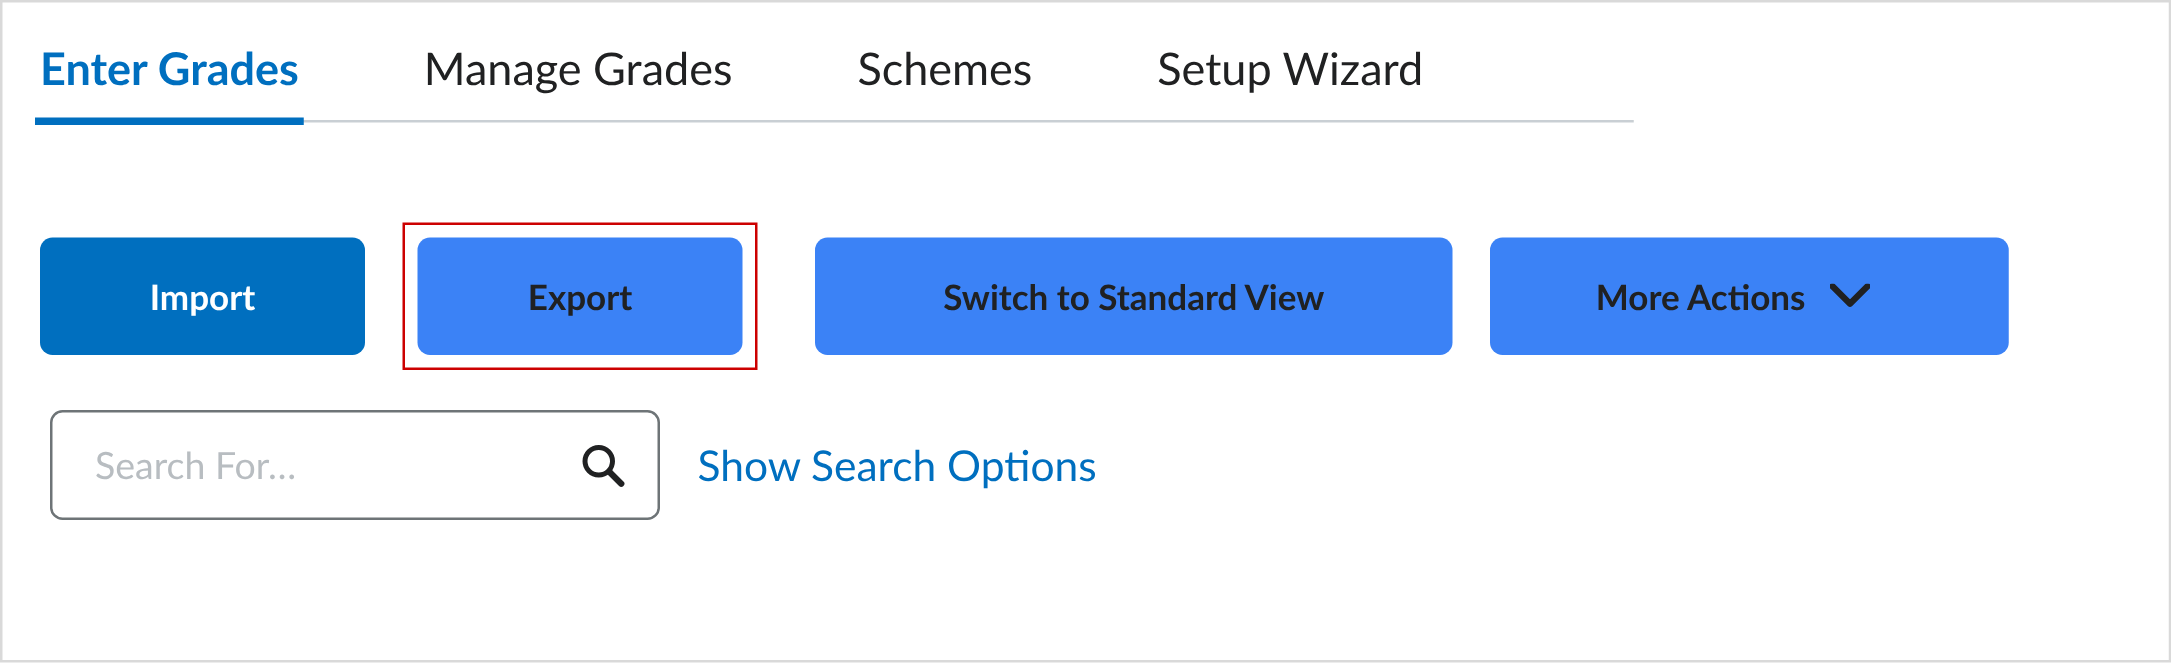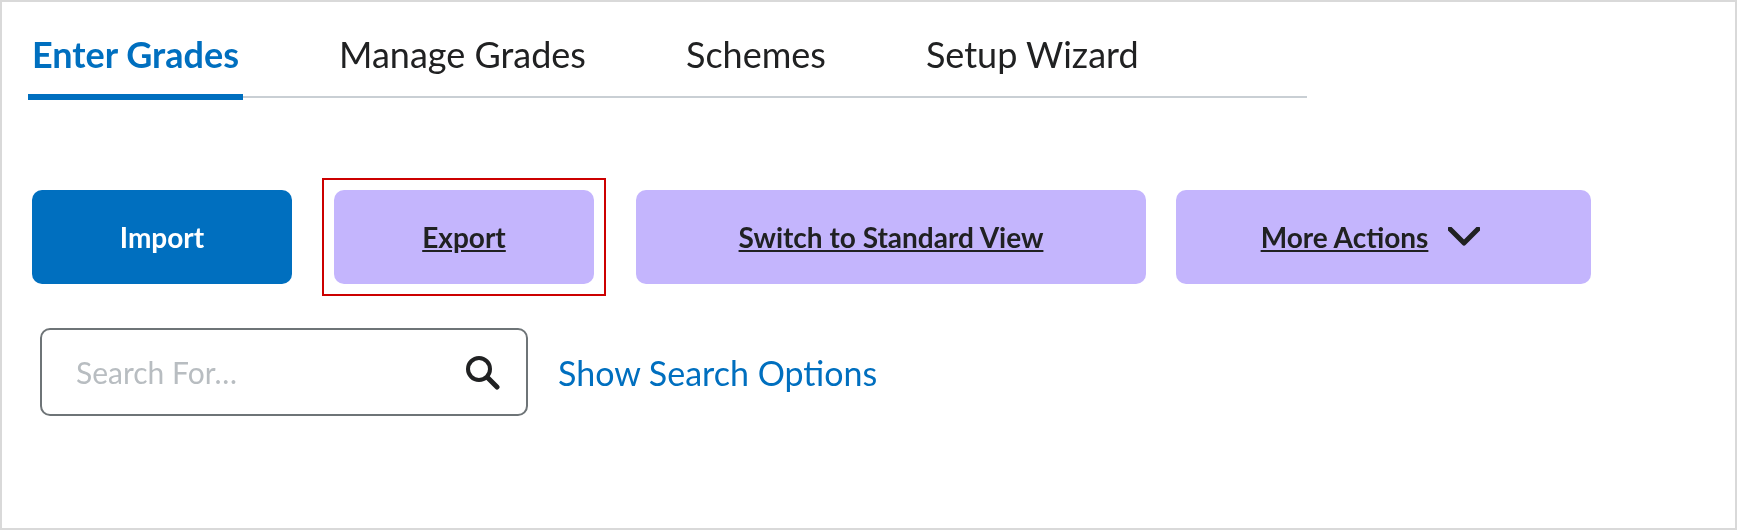--- a/index.html
+++ b/index.html
@@ -72,27 +72,27 @@
       align-items: center;
       justify-content: center;
       gap: 20px;
     }
     .btn-primary {
       background: #006fbf;
       color: #fff;
       min-width: 260px;
     }
     .btn-secondary {
-      background: #c4b5fd;
+      background: #3b82f6;
       color: #202122;
       min-width: 260px;
-      text-decoration: underline;
     }
     .btn-wide {
       min-width: 510px;
+      margin-left: 16px;
     }
     .btn-more {
       min-width: 415px;
       padding-left: 24px;
     }
     .highlight-box {
       border: 2px solid #cc0000;
       padding: 10px 10px;
       border-radius: 0;
     }

